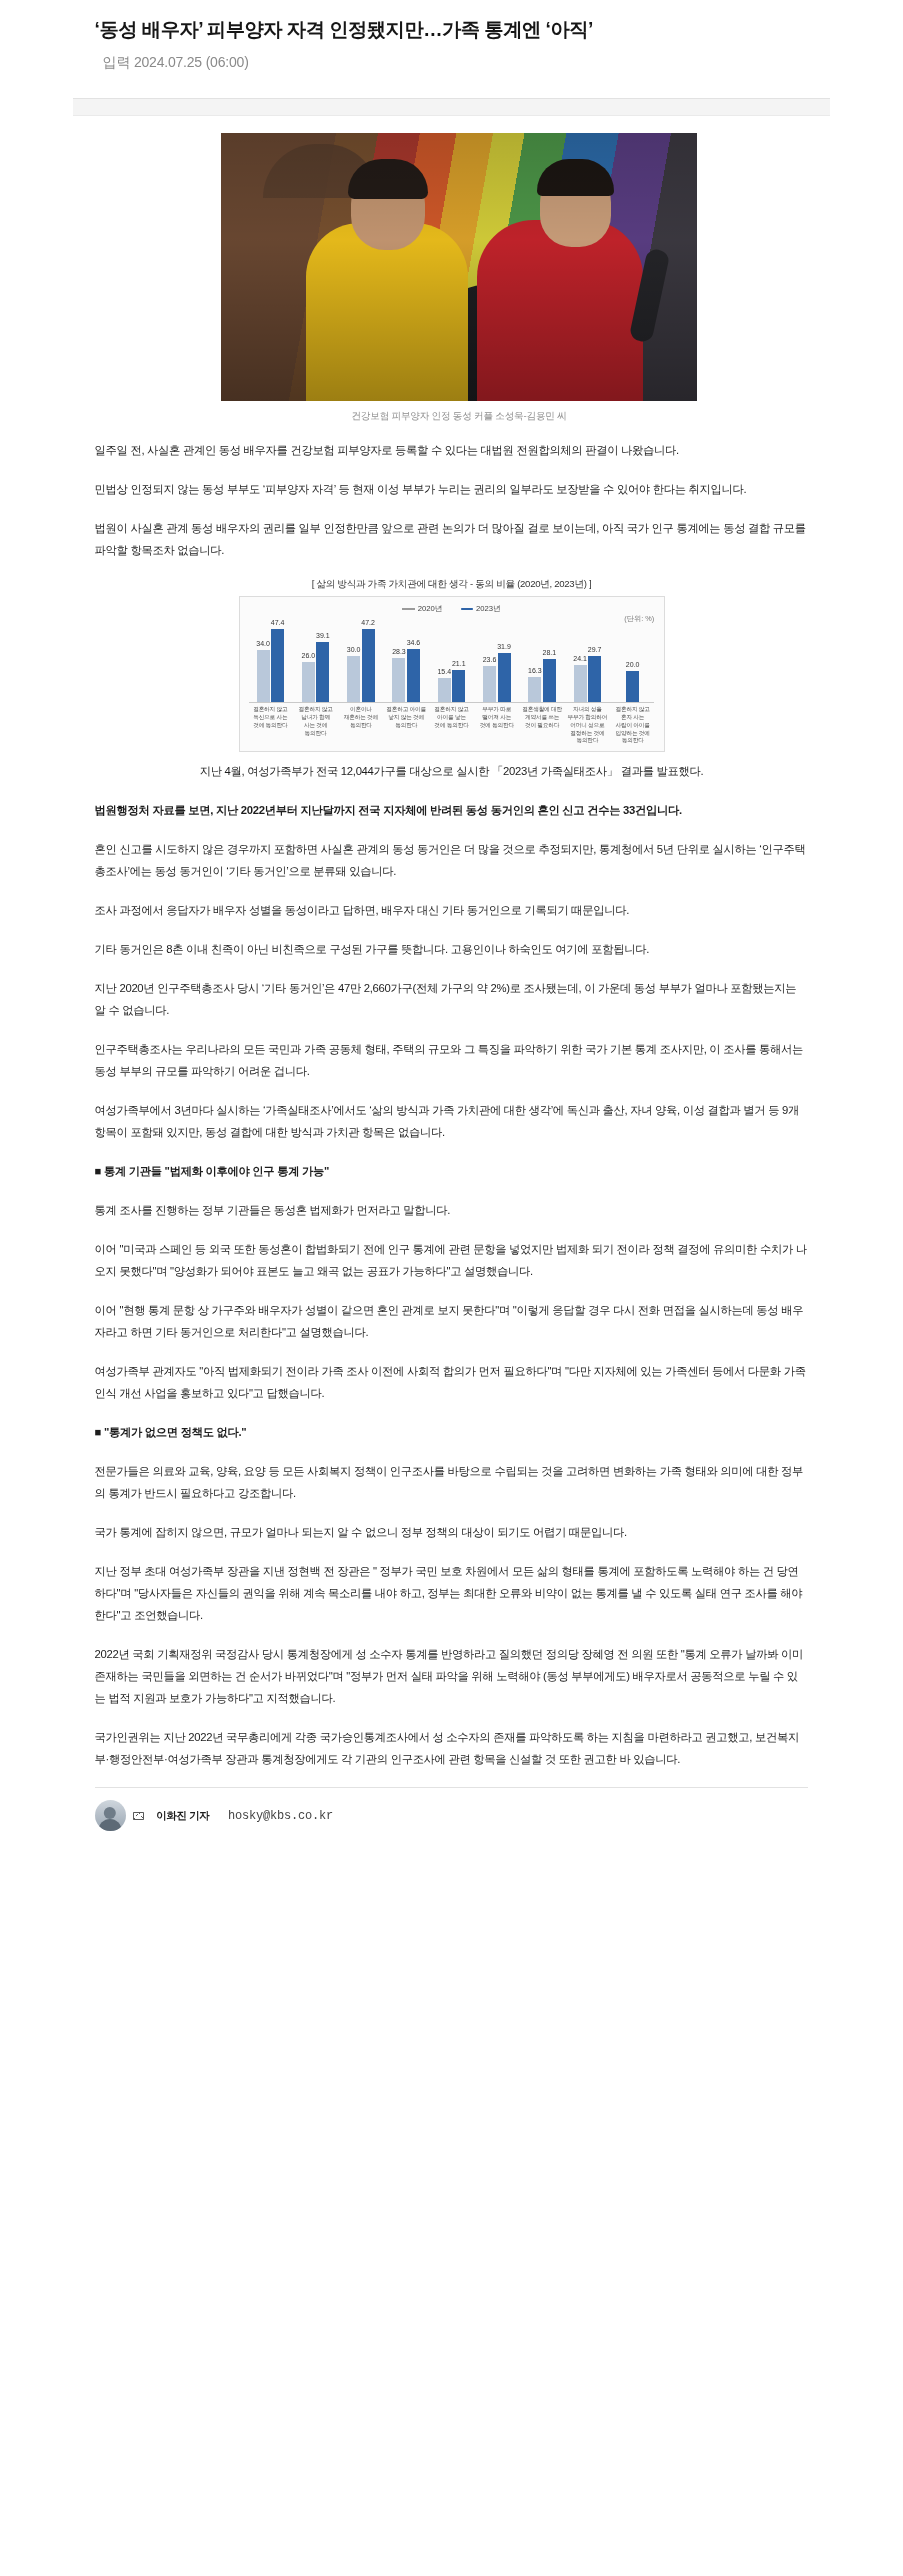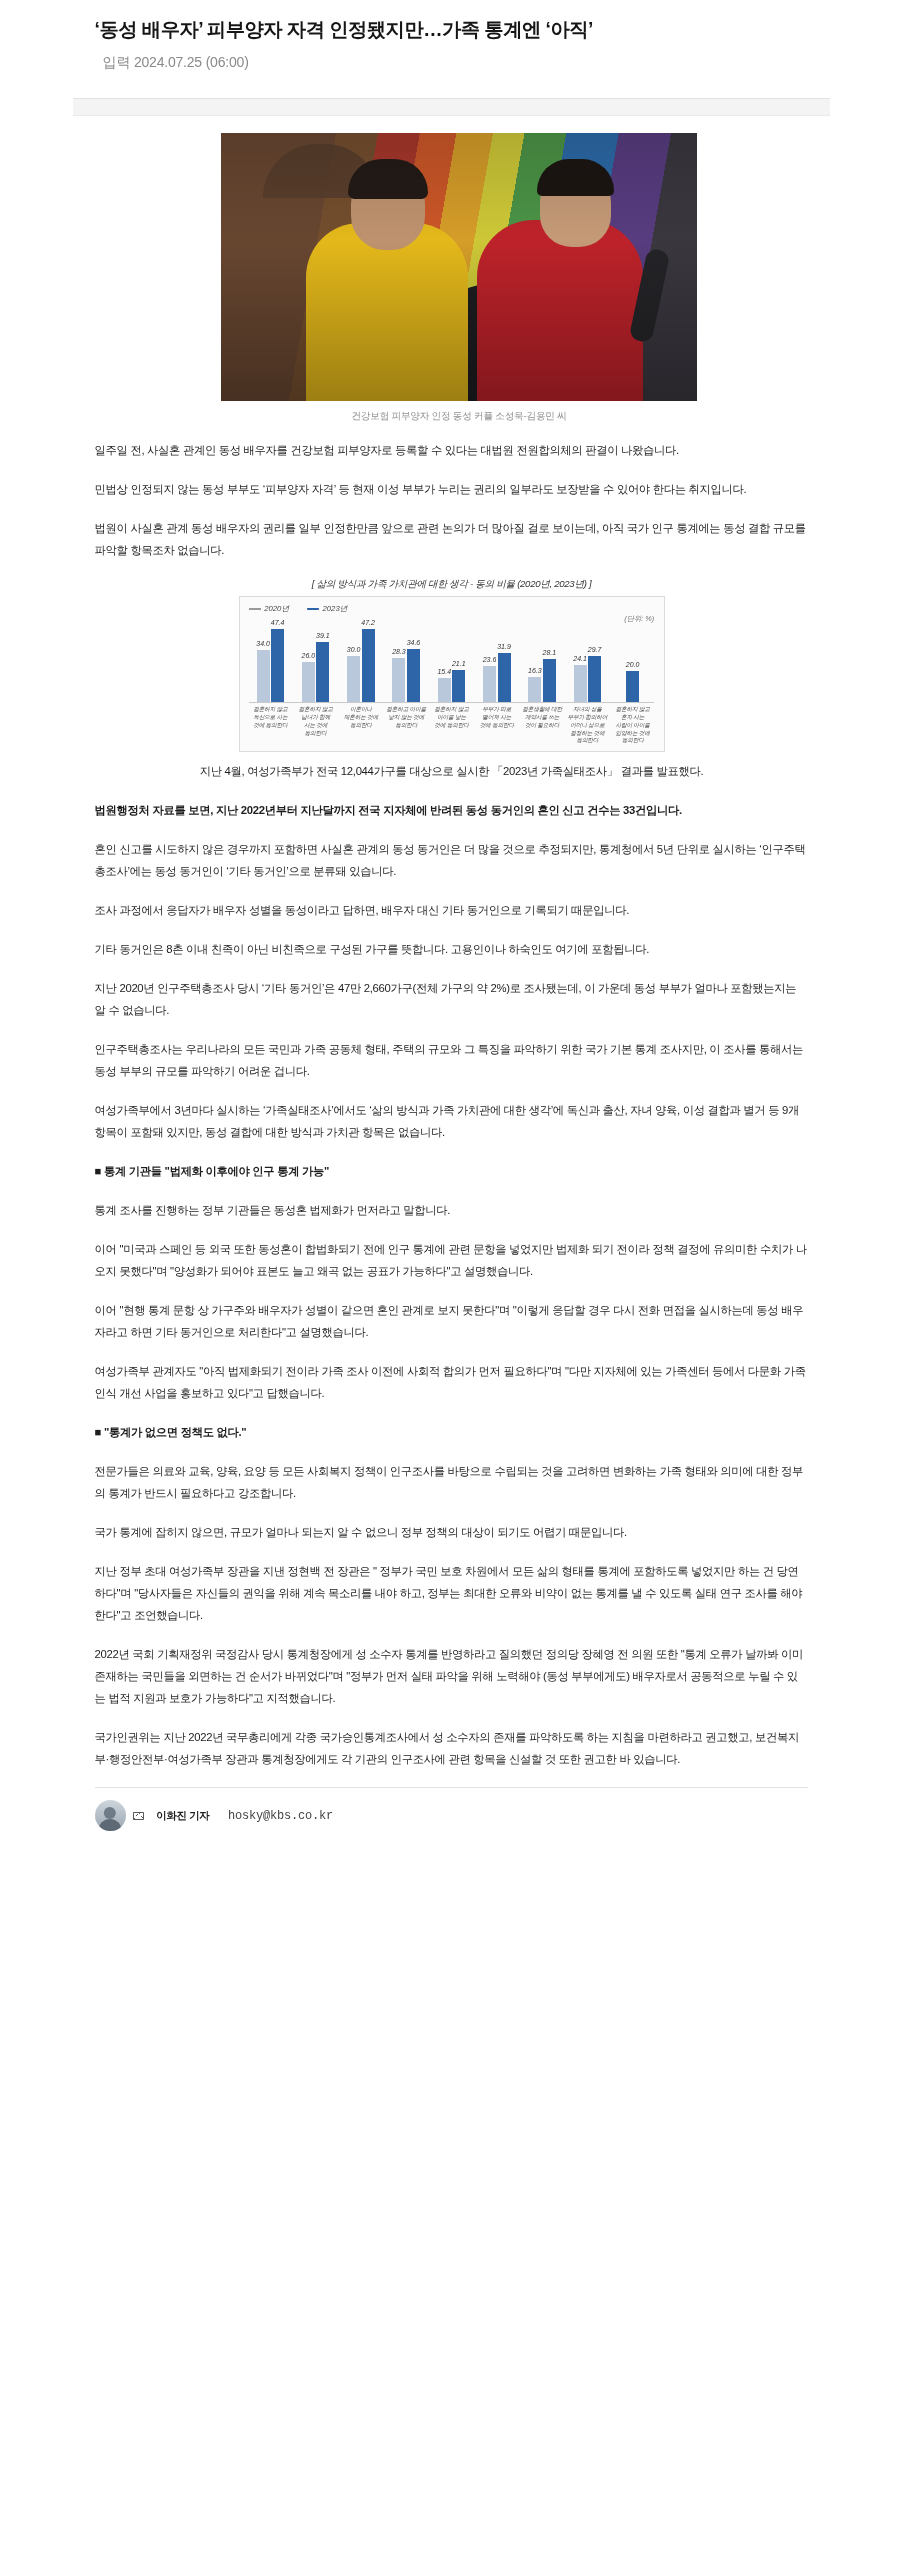--- a/index.html
+++ b/index.html
@@ -156,21 +156,20 @@
     letter-spacing: -0.3px;
     margin: 0 0 17px 0;
   }
   .body p.sub {
     font-weight: bold;
     margin-top: 8px;
   }
   .chart-wrap {
     margin: 4.6px auto 7.7px auto;
     width: 426px;
-    font-style: italic;
   }
   .chart-title {
     text-align: center;
     font-size: 9.6px;
     color: #333;
     letter-spacing: -0.3px;
     margin-bottom: 4.6px;
   }
   .chart-box {
     border: 0.8px solid #dcdcdc;
@@ -179,21 +178,21 @@
     position: relative;
   }
   .chart-unit {
     position: absolute;
     right: 9.3px; top: 17px;
     font-size: 7.3px;
     color: #777;
   }
   .legend {
     display: flex;
-    justify-content: flex-start;
+    justify-content: center;
     gap: 18px;
     font-size: 7.7px;
     color: #444;
     margin-bottom: 3.1px;
   }
   .legend span.key {
     display: inline-block;
     width: 12.4px; height: 1.5px;
     vertical-align: middle;
     margin-right: 3.1px;
@@ -462,21 +461,21 @@
 
     <p class="sub">■ 통계 기관들 "법제화 이후에야 인구 통계 가능"</p>
     <p>통계 조사를 진행하는 정부 기관들은 동성혼 법제화가 먼저라고 말합니다.</p>
     <p>이어 "미국과 스페인 등 외국 또한 동성혼이 합법화되기 전에 인구 통계에 관련 문항을 넣었지만 법제화 되기 전이라 정책 결정에 유의미한 수치가 나오지 못했다"며 "양성화가 되어야 표본도 늘고 왜곡 없는 공표가 가능하다"고 설명했습니다.</p>
     <p>이어 "현행 통계 문항 상 가구주와 배우자가 성별이 같으면 혼인 관계로 보지 못한다"며 "이렇게 응답할 경우 다시 전화 면접을 실시하는데 동성 배우자라고 하면 기타 동거인으로 처리한다"고 설명했습니다.</p>
     <p>여성가족부 관계자도 "아직 법제화되기 전이라 가족 조사 이전에 사회적 합의가 먼저 필요하다"며 "다만 지자체에 있는 가족센터 등에서 다문화 가족 인식 개선 사업을 홍보하고 있다"고 답했습니다.</p>
 
     <p class="sub">■ "통계가 없으면 정책도 없다."</p>
     <p>전문가들은 의료와 교육, 양육, 요양 등 모든 사회복지 정책이 인구조사를 바탕으로 수립되는 것을 고려하면 변화하는 가족 형태와 의미에 대한 정부의 통계가 반드시 필요하다고 강조합니다.</p>
     <p>국가 통계에 잡히지 않으면, 규모가 얼마나 되는지 알 수 없으니 정부 정책의 대상이 되기도 어렵기 때문입니다.</p>
-    <p>지난 정부 초대 여성가족부 장관을 지낸 정현백 전 장관은 " 정부가 국민 보호 차원에서 모든 삶의 형태를 통계에 포함하도록 넣었지만 하는 건 당연하다"며 "당사자들은 자신들의 권익을 위해 계속 목소리를 내야 하고, 정부는 최대한 오류와 비약이 없는 통계를 낼 수 있도록 실태 연구 조사를 해야 한다"고 조언했습니다.</p>
+    <p>지난 정부 초대 여성가족부 장관을 지낸 정현백 전 장관은 " 정부가 국민 보호 차원에서 모든 삶의 형태를 통계에 포함하도록 노력해야 하는 건 당연하다"며 "당사자들은 자신들의 권익을 위해 계속 목소리를 내야 하고, 정부는 최대한 오류와 비약이 없는 통계를 낼 수 있도록 실태 연구 조사를 해야 한다"고 조언했습니다.</p>
     <p>2022년 국회 기획재정위 국정감사 당시 통계청장에게 성 소수자 통계를 반영하라고 질의했던 정의당 장혜영 전 의원 또한 "통계 오류가 날까봐 이미 존재하는 국민들을 외면하는 건 순서가 바뀌었다"며 "정부가 먼저 실태 파악을 위해 노력해야 (동성 부부에게도) 배우자로서 공동적으로 누릴 수 있는 법적 지원과 보호가 가능하다"고 지적했습니다.</p>
     <p>국가인권위는 지난 2022년 국무총리에게 각종 국가승인통계조사에서 성 소수자의 존재를 파악하도록 하는 지침을 마련하라고 권고했고, 보건복지부·행정안전부·여성가족부 장관과 통계청장에게도 각 기관의 인구조사에 관련 항목을 신설할 것 또한 권고한 바 있습니다.</p>
   </div>
 
   <div class="footer-rule"></div>
   <div class="byline">
     <div class="avatar"></div>
     <span class="mail-icon"></span>
     <span class="reporter-name">이화진 기자</span>
     <span class="reporter-mail">hosky@kbs.co.kr</span>

